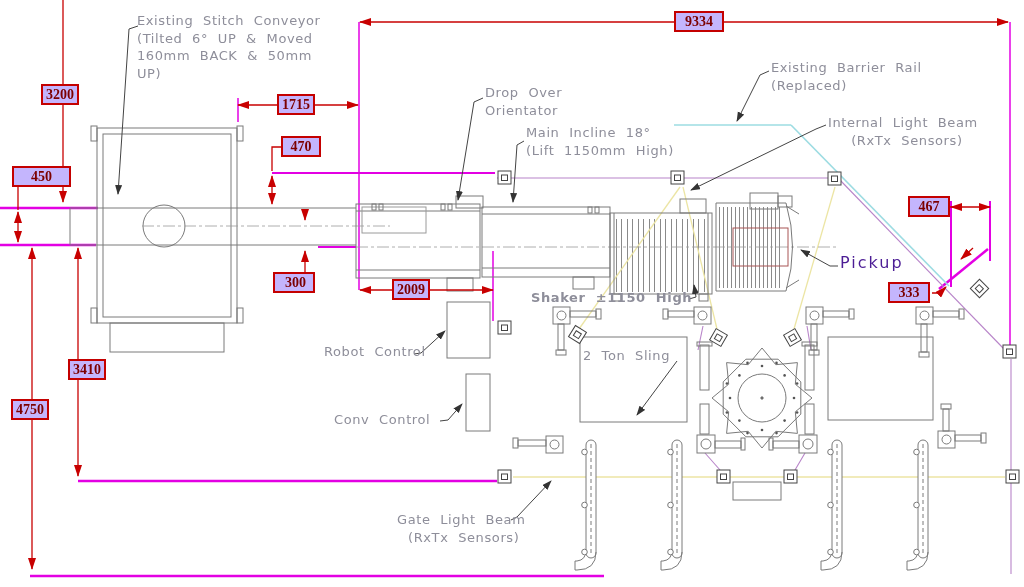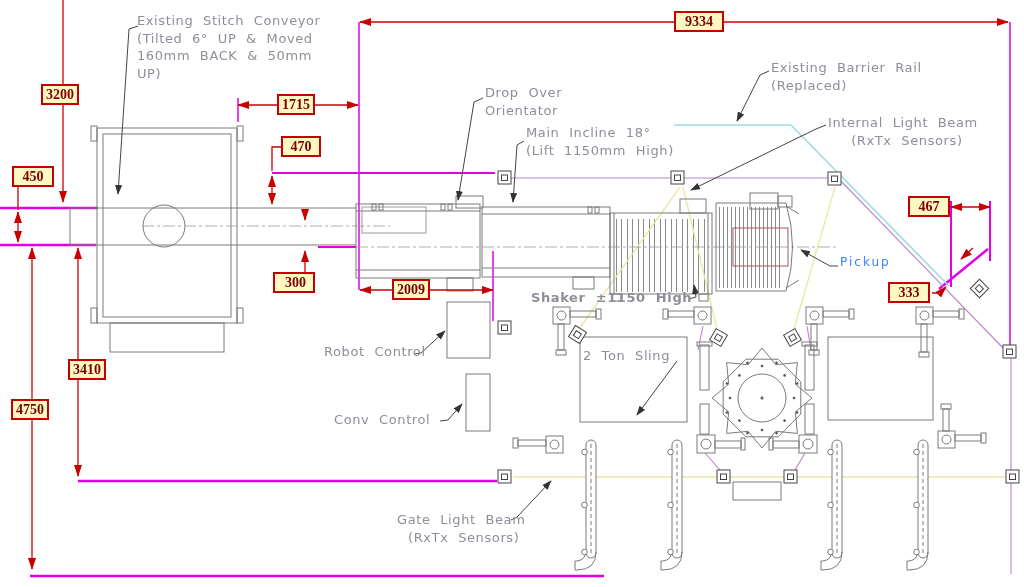--- a/index.html
+++ b/index.html
@@ -3,21 +3,21 @@
 <meta charset="utf-8">
 <style>
   html,body{margin:0;padding:0;background:#ffffff;}
   #canvas{position:relative;width:1024px;height:587px;background:#ffffff;overflow:hidden;
           font-family:"DejaVu Sans",sans-serif;}
   .hatch{position:absolute;}
   #svgwrap{position:absolute;left:0;top:0;width:1024px;height:587px;}
   .lbl{position:absolute;font-size:13px;color:#8e8e9a;letter-spacing:.6px;word-spacing:5px;
        line-height:17.5px;white-space:nowrap;}
   .lbl span{display:block;}
-  .dim{position:absolute;border:2px solid #c40000;background:#fef9c3;color:#7c0000;
+  .dim{position:absolute;border:2px solid #c40000;background:#c4b5fd;color:#7c0000;
        font-family:"Liberation Serif",serif;font-weight:bold;font-size:14px;line-height:17px;
        text-align:center;padding:0 3px;min-width:36px;box-sizing:border-box;z-index:5;}
 </style>
 </head>
 <body>
 
 <div id="canvas">
 
   <div class="hatch" style="left:616px;top:219px;width:92px;height:73px;
               background:repeating-linear-gradient(90deg,#8a8a8a 0,#8a8a8a 1px,transparent 1px,transparent 5.5px);"></div>
@@ -379,35 +379,35 @@
     <span>(Lift 1150mm High)</span>
   </div>
   <div class="lbl" style="left:771px;top:59px;">
     <span>Existing Barrier Rail</span>
     <span>(Replaced)</span>
   </div>
   <div class="lbl" style="left:828px;top:114px;text-align:center;">
     <span>Internal Light Beam</span>
     <span style="padding-left:8px;">(RxTx Sensors)</span>
   </div>
-  <div class="lbl" style="left:840px;top:254px;font-size:12px;letter-spacing:2px;color:#3b82f6;">Pickup</div>
+  <div class="lbl" style="left:840px;top:254px;font-size:16px;letter-spacing:2px;color:#4c1d95;">Pickup</div>
   <div class="lbl" style="left:531px;top:289px;font-weight:bold;">Shaker ±1150 High</div>
   <div class="lbl" style="left:324px;top:343px;">Robot Control</div>
   <div class="lbl" style="left:334px;top:411px;">Conv Control</div>
   <div class="lbl" style="left:583px;top:347px;">2 Ton Sling</div>
   <div class="lbl" style="left:397px;top:511px;">
     <span>Gate Light Beam</span>
     <span style="padding-left:11px;">(RxTx Sensors)</span>
   </div>
 
   <div class="dim" style="left:674px;top:11px;width:50px;">9334</div>
   <div class="dim" style="left:41px;top:84px;">3200</div>
   <div class="dim" style="left:277px;top:94px;">1715</div>
   <div class="dim" style="left:281px;top:136px;width:40px;">470</div>
-  <div class="dim" style="left:12px;top:166px;width:42px;">450</div>
+  <div class="dim" style="left:12px;top:166px;width:59px;">450</div>
   <div class="dim" style="left:273px;top:272px;width:42px;padding-left:6px;">300</div>
   <div class="dim" style="left:392px;top:279px;">2009</div>
   <div class="dim" style="left:56px;top:359px;margin-left:12px;">3410</div>
   <div class="dim" style="left:11px;top:399px;">4750</div>
   <div class="dim" style="left:908px;top:196px;width:42px;">467</div>
   <div class="dim" style="left:888px;top:282px;width:42px;">333</div>
 
 </div>
 
 </body></html>

